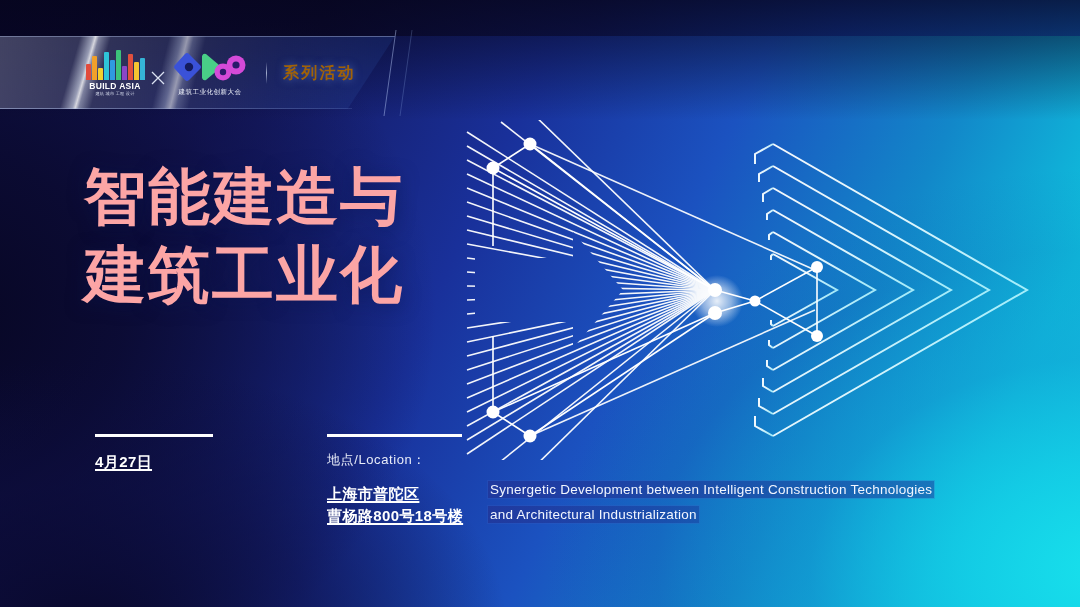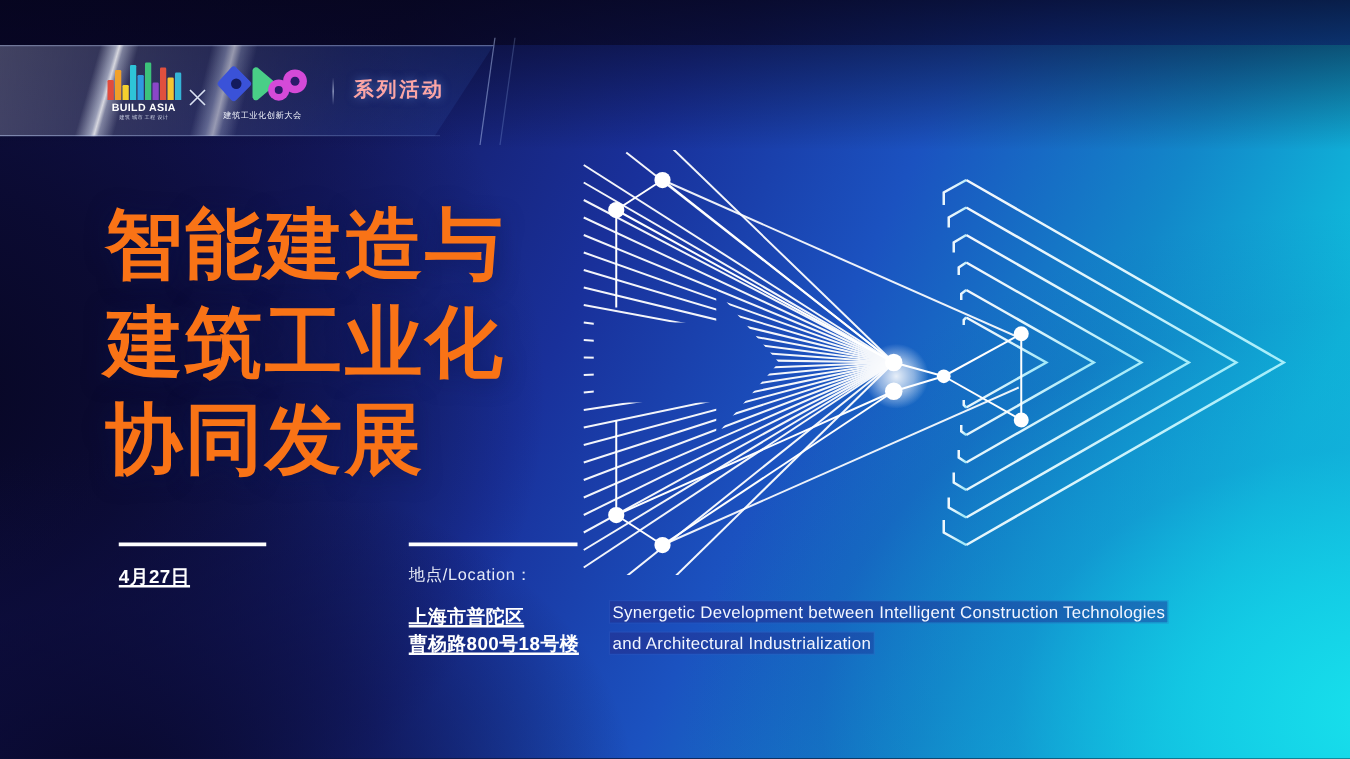--- a/index.html
+++ b/index.html
@@ -152,34 +152,34 @@
     letter-spacing: 0.4px; white-space: nowrap; line-height: 1;
   }
 
   .header-divider {
     position: absolute; left: 266px; top: 62px;
     width: 1px; height: 22px;
     background: linear-gradient(180deg, rgba(210,220,245,0) 0%, rgba(210,220,245,0.75) 50%, rgba(210,220,245,0) 100%);
   }
   .header-tag {
     position: absolute; left: 283px; top: 62px;
-    font-size: 16px; font-weight: bold; color: #fca5a5;
+    font-size: 16px; font-weight: bold; color: #a16207;
     letter-spacing: 2.2px; line-height: 22px;
     text-shadow: 0 0 8px rgba(120,170,255,0.5);
   }
 
   
   .title {
     position: absolute; left: 84px; top: 158px;
     width: 380px;
   }
   .title-line {
     font-size: 62px;
     font-weight: bold;
-    color: #f97316;
+    color: #fca5a5;
     line-height: 78px;
     letter-spacing: 2px;
     white-space: nowrap;
     text-shadow: 0 2px 18px rgba(10,20,80,0.55);
     font-family: "Liberation Sans", "DejaVu Sans", sans-serif;
   }
 
   
   .info { position: absolute; left: 95px; top: 434px; display: flex; gap: 82px; }
   .info-col { width: 150px; }
@@ -280,21 +280,20 @@
     </svg>
     <div class="logo-conf-name">建筑工业化创新大会</div>
   </div>
 
   <div class="header-divider"></div>
   <div class="header-tag">系列活动</div>
 
   <div class="title">
     <div class="title-line">智能建造与</div>
     <div class="title-line">建筑工业化</div>
-    <div class="title-line">协同发展</div>
   </div>
 
   <div class="info">
     <div class="info-col">
       <div class="info-rule"></div>
       <div class="info-value u">4月27日</div>
     </div>
     <div class="info-col">
       <div class="info-rule wide"></div>
       <div class="info-label">地点/Location：</div>

